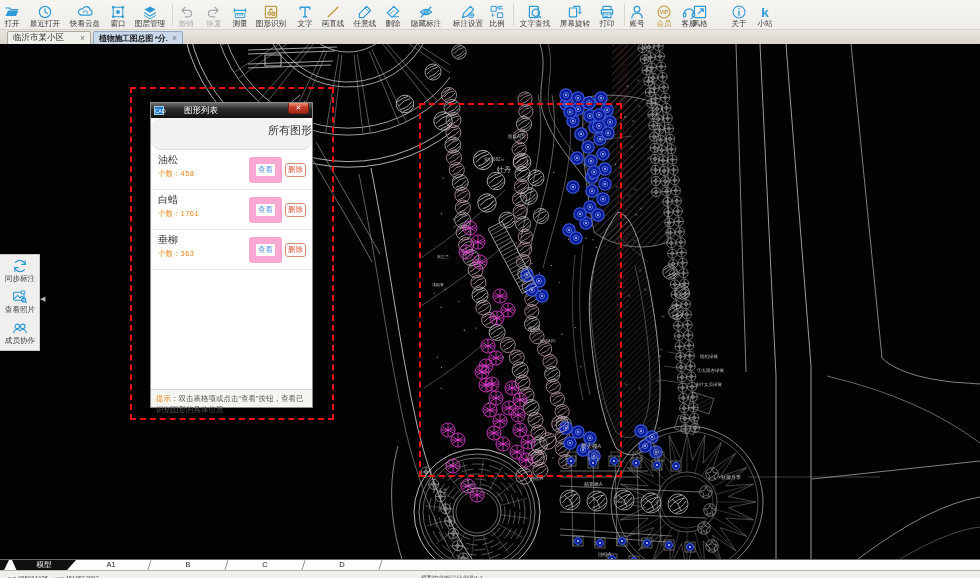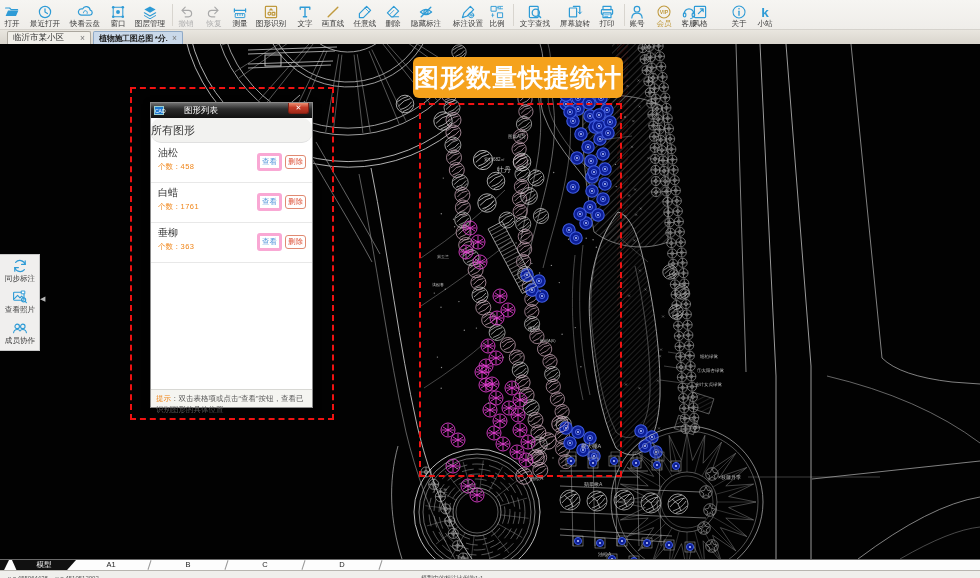--- a/index.html
+++ b/index.html
@@ -24,28 +24,28 @@
 .redrect { position:absolute; border:2px dashed #f01212; }
 #rr1 { left:130px; top:43px; width:204px; height:333px; }
 #rr2 { left:419px; top:59px; width:203px; height:374px; }
 #dlg { position:absolute; left:150px; top:58px; width:163px; height:306px; background:#fff;
   border:1px solid #8a8a8a; box-shadow:0 2px 6px rgba(0,0,0,0.6); display:flex; flex-direction:column; }
 .dtit { height:15px; background:linear-gradient(#6e6e6e,#2c2c2c 40%,#111); display:flex; align-items:center; position:relative; }
 .dico { background:#1e7ad2; color:#fff; font-size:5px; line-height:8px; width:10px; height:9px; text-align:center; margin:0 4px 0 3px; border:1px solid #9cc; }
 .dtt { color:#fff; font-size:8.5px;margin-left:16px; }
 .dclose { position:absolute; right:3px; top:0; width:21px; height:11px; background:linear-gradient(#f09072,#c43c28 45%,#a02818);
   border:1px solid #802015; border-top:none; border-radius:0 0 3px 3px; color:#fff; font-size:7px; text-align:center; line-height:10px; }
-.dhead { height:25px; background:#f2f2f0; border-bottom:1px solid #e0e0e0; text-align:left; font-size:11px; color:#333; line-height:25px;border-radius:10px; }
+.dhead { height:32px; background:#f2f2f0; border-bottom:1px solid #e0e0e0; text-align:right; font-size:11px; color:#333; line-height:25px;border-radius:10px; }
 .row { height:40px; border-bottom:1px solid #e8e8e8; position:relative; padding:3px 0 0 7px; }
 .rnm { font-size:10px; color:#333; }
 .rct { font-size:7.5px; color:#f08519; margin-top:2px; }
 .rct span { letter-spacing:0.5px; }
 .btns { position:absolute; right:6px; top:7px; }
 .bv,.bd { display:inline-block; font-size:7.5px; padding:1px 2px; border-radius:3px; margin-left:3px; }
-.bv { color:#4a90d9; border:3px solid #f9a8d4; }
+.bv { color:#4a90d9; border:7px solid #f9a8d4; }
 .bd { color:#e05a42; border:1px solid #e08a72; }
 .dfill { flex:1; background:#fff; }
 .dhint { height:18px; background:#f5f5f1; border-top:1px solid #d8d8d4; font-size:7.5px; color:#555; padding:3px 5px 0 5px; line-height:11px; }
 .dhint .o { color:#f08519; }
 #lpanel { position:absolute; left:0; top:254px; width:40px; height:97px; background:#f0efee; border:1px solid #c8c8c8; border-left:none;
   display:flex; flex-direction:column; align-items:center; padding-top:2px; z-index:5; overflow:hidden; }
 .lpi { text-align:center; height:31px; }
 .lpi svg { width:16px; height:16px; display:block; margin:1px auto 0; }
 .lpi div { font-size:8px; color:#444; line-height:9px; white-space:nowrap; transform:scale(0.95); }
 #lparrow { position:absolute; left:40px; top:295px; color:#b5b5b5; font-size:7px; z-index:5; }
@@ -855,21 +855,20 @@
       <text x="434.0" y="492.0" font-size="4.5" fill="#b8b8b8" text-anchor="start" font-family="Liberation Sans,sans-serif">广玉兰</text>
       <text x="528.0" y="330.0" font-size="4.5" fill="#b8b8b8" text-anchor="start" font-family="Liberation Sans,sans-serif">楸树A</text>
       <text x="540.0" y="342.0" font-size="4" fill="#b8b8b8" text-anchor="start" font-family="Liberation Sans,sans-serif">楸树A(6)</text>
       <text x="432.0" y="286.0" font-size="4" fill="#b8b8b8" text-anchor="start" font-family="Liberation Sans,sans-serif">满园春</text>
       <text x="437.0" y="258.0" font-size="4" fill="#b8b8b8" text-anchor="start" font-family="Liberation Sans,sans-serif">紫玉兰</text>
       <line x1="600.0" y1="140.0" x2="632.0" y2="136.0" stroke="#999" stroke-width="0.4" opacity="1"></line>
       <path d="M620,238 L648,262" stroke="#888" stroke-width="0.4" fill="none" opacity="1"></path>
     </svg>
 <div class="redrect" id="rr1"></div>
 <div class="redrect" id="rr2"></div>
-<div id="banner">图形数量快捷统计</div>
 
 <div id="dlg">
  <div class="dtit">
         <span class="dico">CAD</span>
         <span class="dtt">图形列表</span>
         <span class="dclose">✕</span>
       </div>
  <div class="dhead">所有图形</div>
  <div class="dlist">
         <div class="row">

